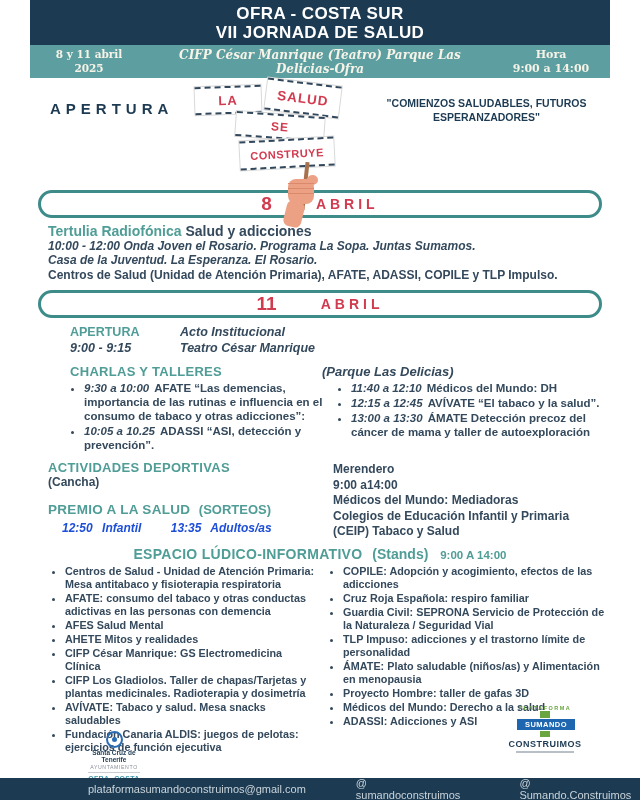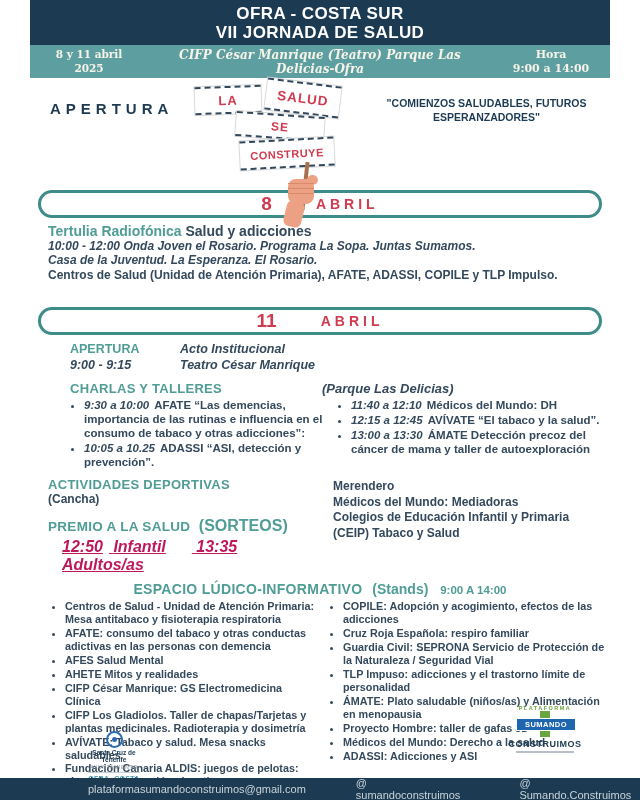--- a/index.html
+++ b/index.html
@@ -34,21 +34,21 @@
   .fist{position:absolute;left:98px;top:97px;width:26px;height:25px;background:#eda184;border-radius:8px;}
   .fist span{display:block;height:4px;border-bottom:1px solid #d98a6d;}
   .thumb{position:absolute;left:117px;top:93px;width:11px;height:10px;background:#eda184;border-radius:50%;}
   .wrist{position:absolute;left:95px;top:119px;width:18px;height:26px;background:#eda184;
          border-radius:6px;transform:rotate(14deg);}
 
   
   .pill{margin:0 38px;border:3px solid #3d8c89;border-radius:16px;background:#fff;height:22px;
         display:flex;align-items:center;justify-content:center;position:relative;z-index:1;}
   .pill-8{margin-top:10px;}
-  .pill-11{margin-top:24px;}
+  .pill-11{margin-top:7px;}
   .pill .day{color:#d13b4f;font-size:19px;font-weight:800;}
   .pill .month{color:#d13b4f;font-size:14px;font-weight:800;letter-spacing:4px;margin-left:44px;}
 
   
   .teal{color:#4f9d96;}
   .navy{color:#34495c;}
 
   
   .tertulia{margin:5px 40px 0 48px;}
   .tert-head{font-size:14px;font-weight:800;line-height:1.15;}
@@ -75,22 +75,22 @@
   
   .row2{display:flex;margin:7px 34px 0 48px;}
   .row2 .left{flex:0 0 277px;}
   .row2 .right{flex:1;margin-left:8px;}
   .dep-label{font-size:13px;margin-left:0;}
   .cancha{font-size:12px;font-weight:700;color:#34495c;line-height:1.3;}
   .dep-list{margin-left:22px;}
   .expo-lines{font-size:12px;font-weight:700;color:#34495c;line-height:1.28;margin-top:2px;}
   .premio{margin-top:9px;}
   .premio-head{font-size:13.5px;}
-  .premio-sub{font-size:16px;font-weight:700;color:#4f9d96;margin-left:4px;}
-  .premio-times{font-size:16px;font-style:italic;font-weight:700;color:#be185d;margin:3px 0 0 14px;text-decoration:underline;}
+  .premio-sub{font-size:13px;font-weight:700;color:#4f9d96;margin-left:4px;}
+  .premio-times{font-size:12px;font-style:italic;font-weight:700;color:#1d4ed8;margin:3px 0 0 14px;}
   .premio-times .gap{display:inline-block;width:26px;}
   .premio-times .sgap{display:inline-block;width:6px;}
 
   
   .ludico-head{margin-top:7px;text-align:center;font-size:14px;}
   .ludico-head .stands{font-weight:800;color:#4f9d96;margin-left:6px;}
   .ludico-head .time{font-weight:800;color:#4f9d96;font-size:11.5px;margin-left:8px;}
   .ludico-cols{display:flex;margin:3px 30px 0 52px;}
   .ludico-cols .lcol{flex:0 0 268px;}
   .ludico-cols .rcol{flex:1;margin-left:10px;}
@@ -228,20 +228,21 @@
           <span>Infantil</span><span class="gap"></span>
           <span>13:35</span><span class="sgap"></span>
           <span>Adultos/as</span>
         </div>
       </div>
     </div>
     <div class="right">
       <div class="expo-lines">
 
       <div>Merendero</div>
+          <div>9:00 a14:00</div>
           <div>Médicos del Mundo: Mediadoras</div>
           <div>Colegios de Educación Infantil y Primaria (CEIP) Tabaco y Salud</div>
         </div>
     </div>
   </div>
 
   <div class="ludico-head">
     <span class="sec-label">ESPACIO LÚDICO-INFORMATIVO</span>
     <span class="stands">(Stands)</span>
     <span class="time">9:00 A 14:00</span>

